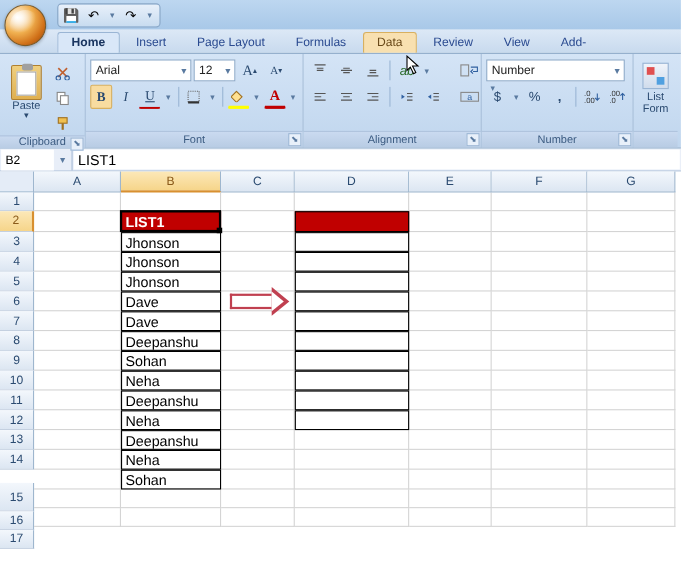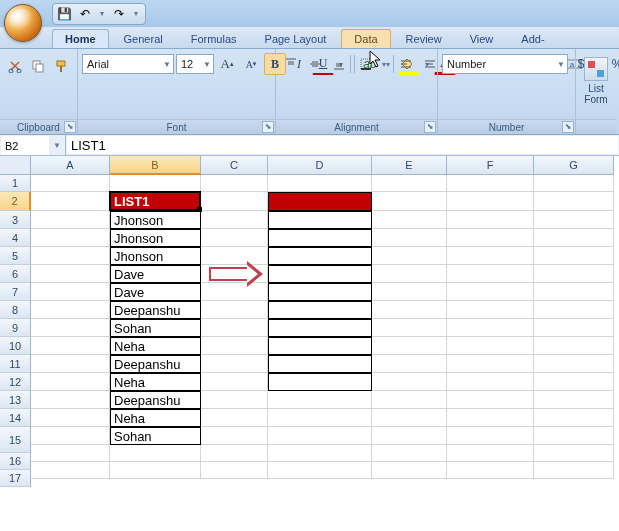--- a/index.html
+++ b/index.html
@@ -22,21 +22,21 @@
 .ribbon{height:86px;background:linear-gradient(#d4e4f6,#c0d6ee);display:flex;border-bottom:1px solid #8aa8c8;position:relative;z-index:10}
 .group{display:flex;flex-direction:column;border-right:1px solid #aac0da;padding:2px 4px 0}
 .group-body{flex:1;display:flex;align-items:flex-start;gap:2px;padding-top:2px}
 .group-label{height:15px;font-size:10px;color:#3a5a80;text-align:center;background:linear-gradient(#cadaf0,#b8cce4);border-top:1px solid #b0c4de;display:flex;align-items:center;justify-content:center;position:relative;margin:0 -4px}
 .dlaunch{position:absolute;right:1px;top:1px;width:12px;height:12px;border:1px solid #9ab5d4;background:#e8f0fa;font-size:8px;line-height:10px;color:#5a7aa0;text-align:center}
 .bigbtn{display:flex;flex-direction:column;align-items:center;justify-content:center;width:40px;height:64px;border:1px solid transparent;border-radius:3px;padding:2px;font-size:10px;color:#2a4a70;text-align:center;line-height:1.1}
 .bigbtn .ico{width:28px;height:28px;margin-bottom:2px;display:flex;align-items:center;justify-content:center}
 .smbtn{width:22px;height:22px;border:1px solid transparent;border-radius:2px;display:flex;align-items:center;justify-content:center;font-size:12px;color:#2a4a70}
 .toggle.on{background:#f8dca0;border-color:#d8b060}
 .row{display:flex;align-items:center;gap:2px;height:22px}
-.col{display:flex;flex-direction:row;gap:1px}
+.col{display:flex;flex-direction:column;gap:1px}
 .combo{height:20px;background:#fff;border:1px solid #8aa8c8;display:flex;align-items:center;padding:0 2px 0 4px;font-size:11px;color:#222}
 .combo .dd{margin-left:auto;font-size:8px;color:#5a7aa0;padding-left:4px}
 .dd-only{width:10px;display:flex;align-items:center;justify-content:center;font-size:8px;color:#5a7aa0}
 .sep{width:1px;height:18px;background:#9ab5d4;margin:0 2px}
 
 .paste-ico{width:28px;height:32px;background:linear-gradient(#f0d080,#e0b050);border:1px solid #b08030;border-radius:2px;position:relative}
 .paste-ico::before{content:"";position:absolute;left:4px;top:5px;right:4px;bottom:3px;background:#fff;border:1px solid #aaa}
 .paste-ico::after{content:"";position:absolute;left:9px;top:-2px;width:10px;height:6px;background:#a0a0a0;border-radius:2px}
 
 .u-swatch{border-bottom:2px solid #c00000}
@@ -88,37 +88,44 @@
       <span class="qat-ico">↶</span>
       <span class="dd-only">▾</span>
       <span class="qat-ico">↷</span>
       <span class="dd-only">▾</span>
     </div>
   </div>
 </div>
 
 <div class="tabstrip" id="tabstrip">
     <div class="tab active">Home</div>
-    <div class="tab">General</div>
+    <div class="tab">Insert</div>
+    <div class="tab">Page Layout</div>
     <div class="tab">Formulas</div>
-    <div class="tab">Page Layout</div>
     <div class="tab hover">Data</div>
     <div class="tab">Review</div>
     <div class="tab">View</div>
     <div class="tab">Add-</div>
   </div>
 
 <svg class="cursor-img" width="14" height="20">
   <path d="M1 1 L1 14 L4 11 L7 17 L9 16 L6 10 L11 10 Z" fill="#fff" stroke="#000" stroke-width="1"></path>
 </svg>
 
 <div class="ribbon">
 
   <div class="group" style="width:78px">
     <div class="group-body">
+      <div class="bigbtn">
+        <div class="ico">
+            <div class="paste-ico"></div>
+          </div>
+        <span>Paste</span>
+        <span style="font-size:7px">▼</span>
+      </div>
       <div class="col" style="padding-top:2px">
         <div class="smbtn">
             <svg width="14" height="14">
               <path d="M3 3 L11 11 M11 3 L3 11" stroke="#c06030" stroke-width="1.5" fill="none"></path>
               <circle cx="3" cy="12" r="2" fill="none" stroke="#3060a0"></circle>
               <circle cx="11" cy="12" r="2" fill="none" stroke="#3060a0"></circle>
             </svg>
           </div>
         <div class="smbtn">
             <svg width="14" height="14">
@@ -368,21 +375,21 @@
       <div class="rowhdr" style="height: 18px;">5</div>
       <div class="rowhdr" style="height: 18px;">6</div>
       <div class="rowhdr" style="height: 18px;">7</div>
       <div class="rowhdr" style="height: 18px;">8</div>
       <div class="rowhdr" style="height: 18px;">9</div>
       <div class="rowhdr" style="height: 18px;">10</div>
       <div class="rowhdr" style="height: 18px;">11</div>
       <div class="rowhdr" style="height: 18px;">12</div>
       <div class="rowhdr" style="height: 18px;">13</div>
       <div class="rowhdr" style="height: 18px;">14</div>
-      <div class="rowhdr" style="height: 26px;">15</div>
+      <div class="rowhdr" style="height: 26px; margin-top: 12px;">15</div>
       <div class="rowhdr" style="height: 17px;">16</div>
       <div class="rowhdr" style="height: 17px;">17</div>
     </div>
   <div class="cells" id="cells">
       <div class="cell " style="left: 0px; top: 0px; width: 79px; height: 17px;"></div>
       <div class="cell " style="left: 79px; top: 0px; width: 91px; height: 17px;"></div>
       <div class="cell " style="left: 170px; top: 0px; width: 67px; height: 17px;"></div>
       <div class="cell " style="left: 237px; top: 0px; width: 104px; height: 17px;"></div>
       <div class="cell " style="left: 341px; top: 0px; width: 75px; height: 17px;"></div>
       <div class="cell " style="left: 416px; top: 0px; width: 87px; height: 17px;"></div>

